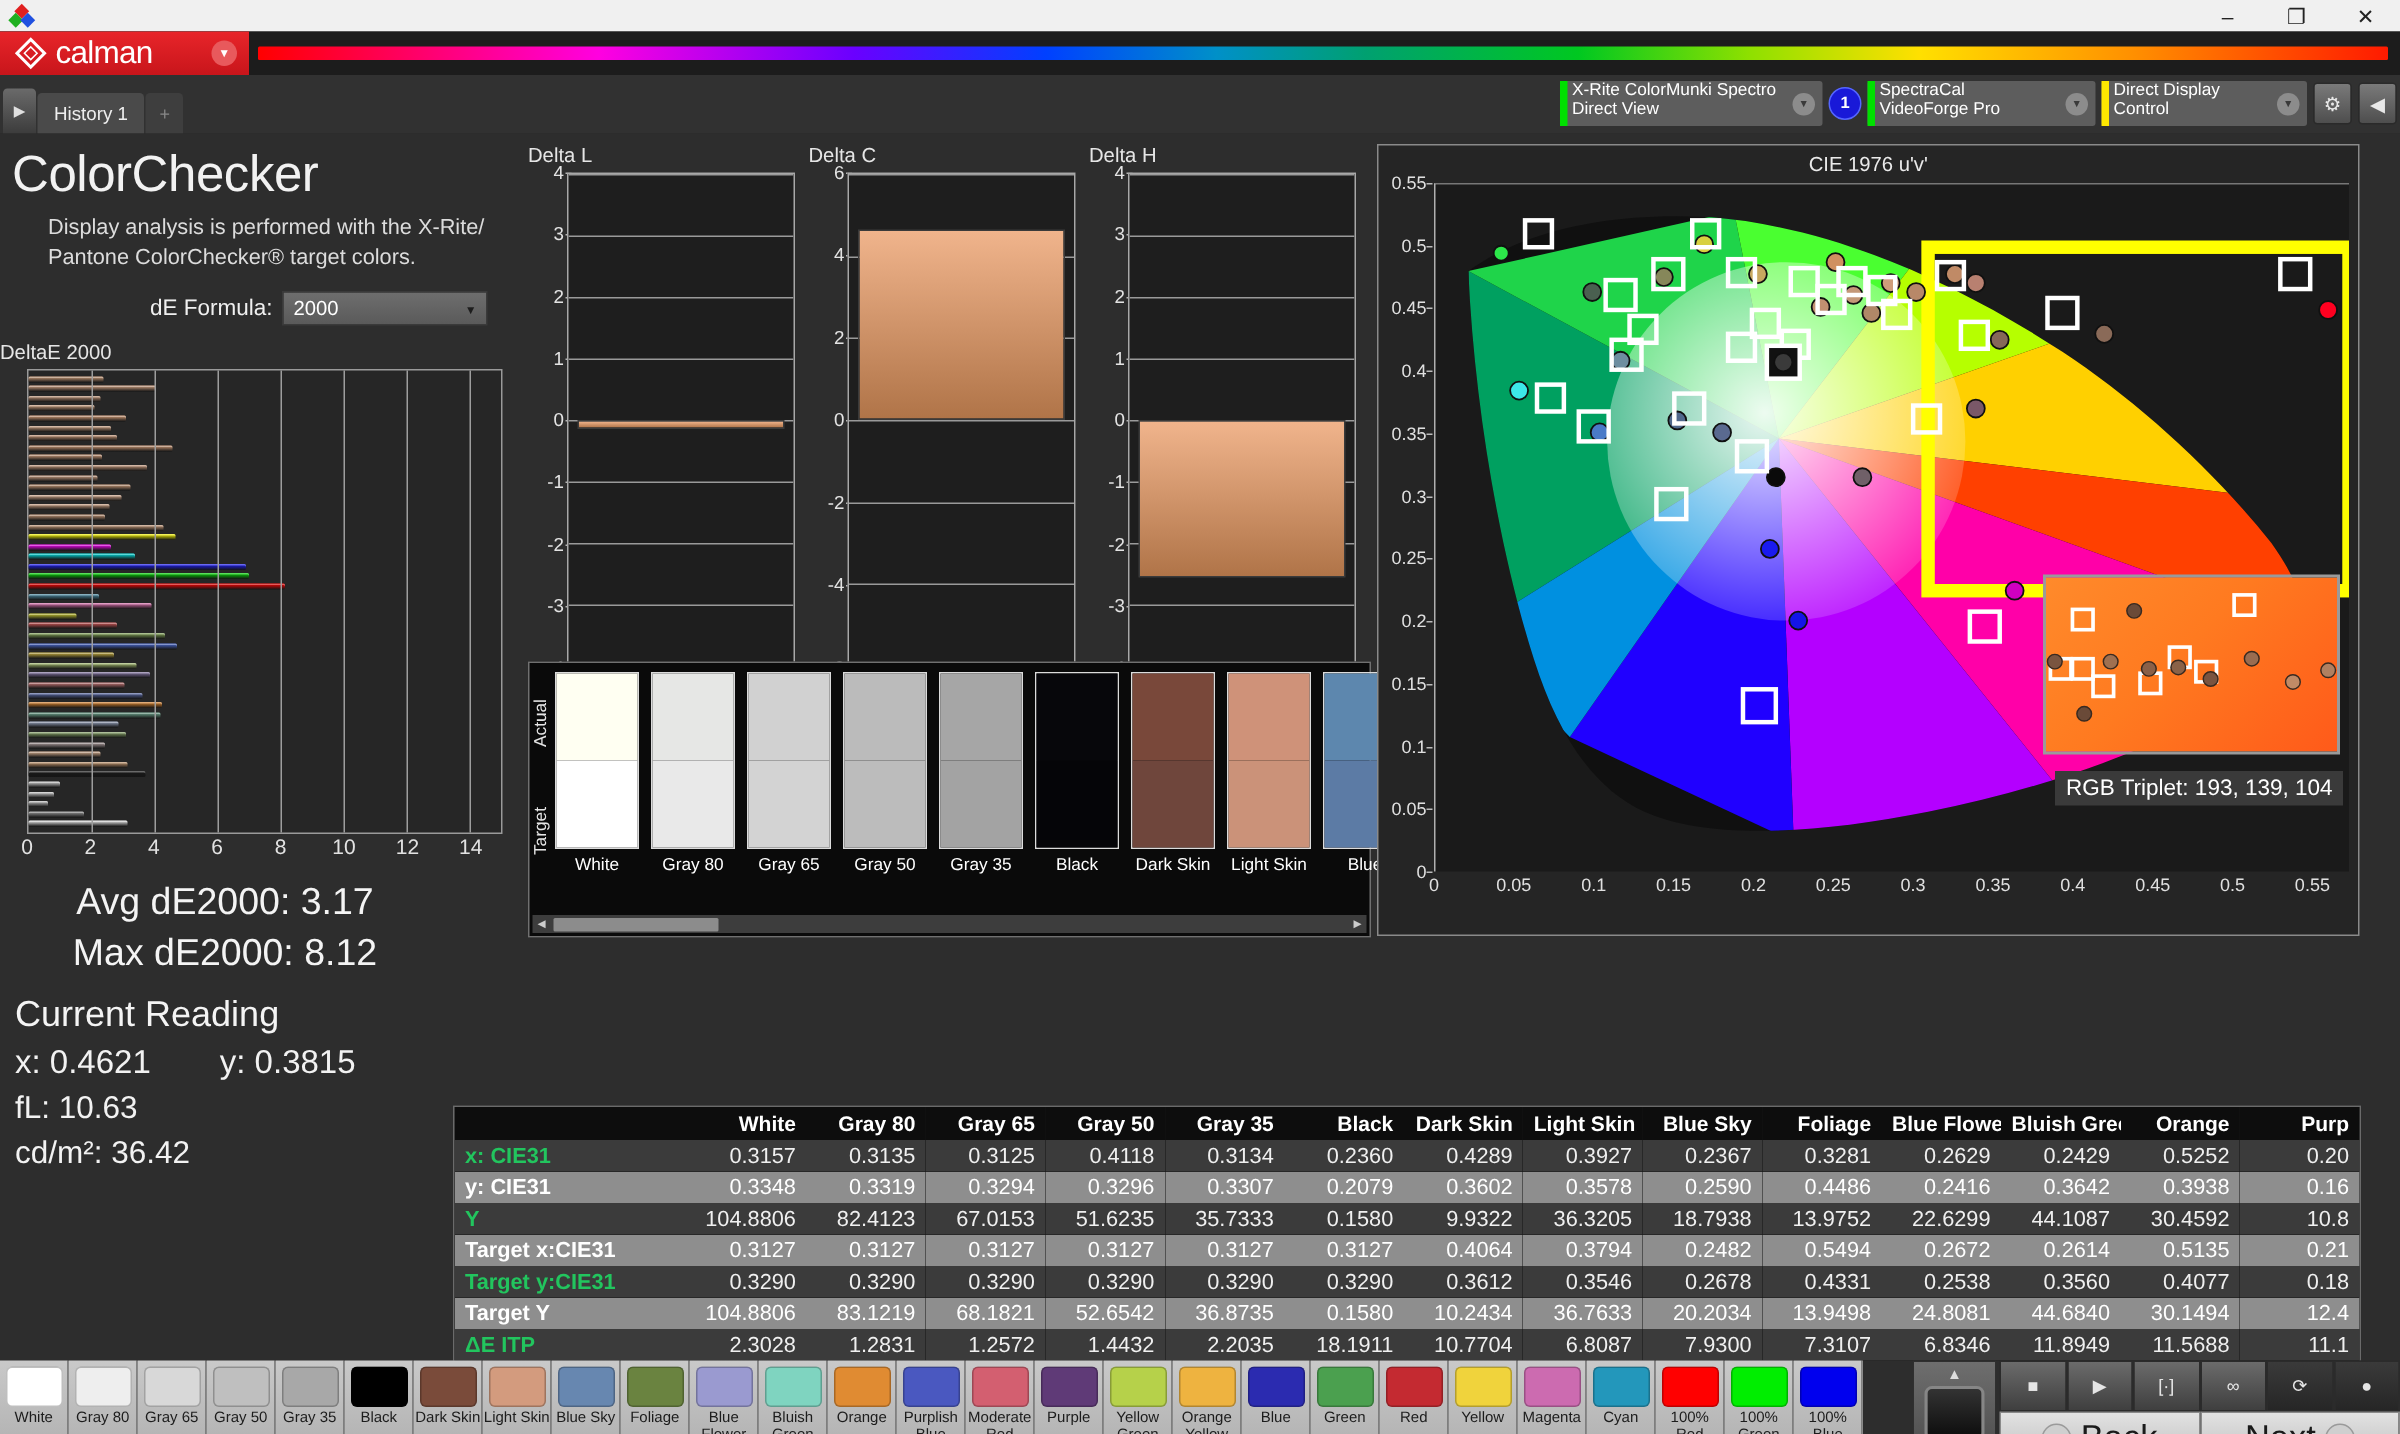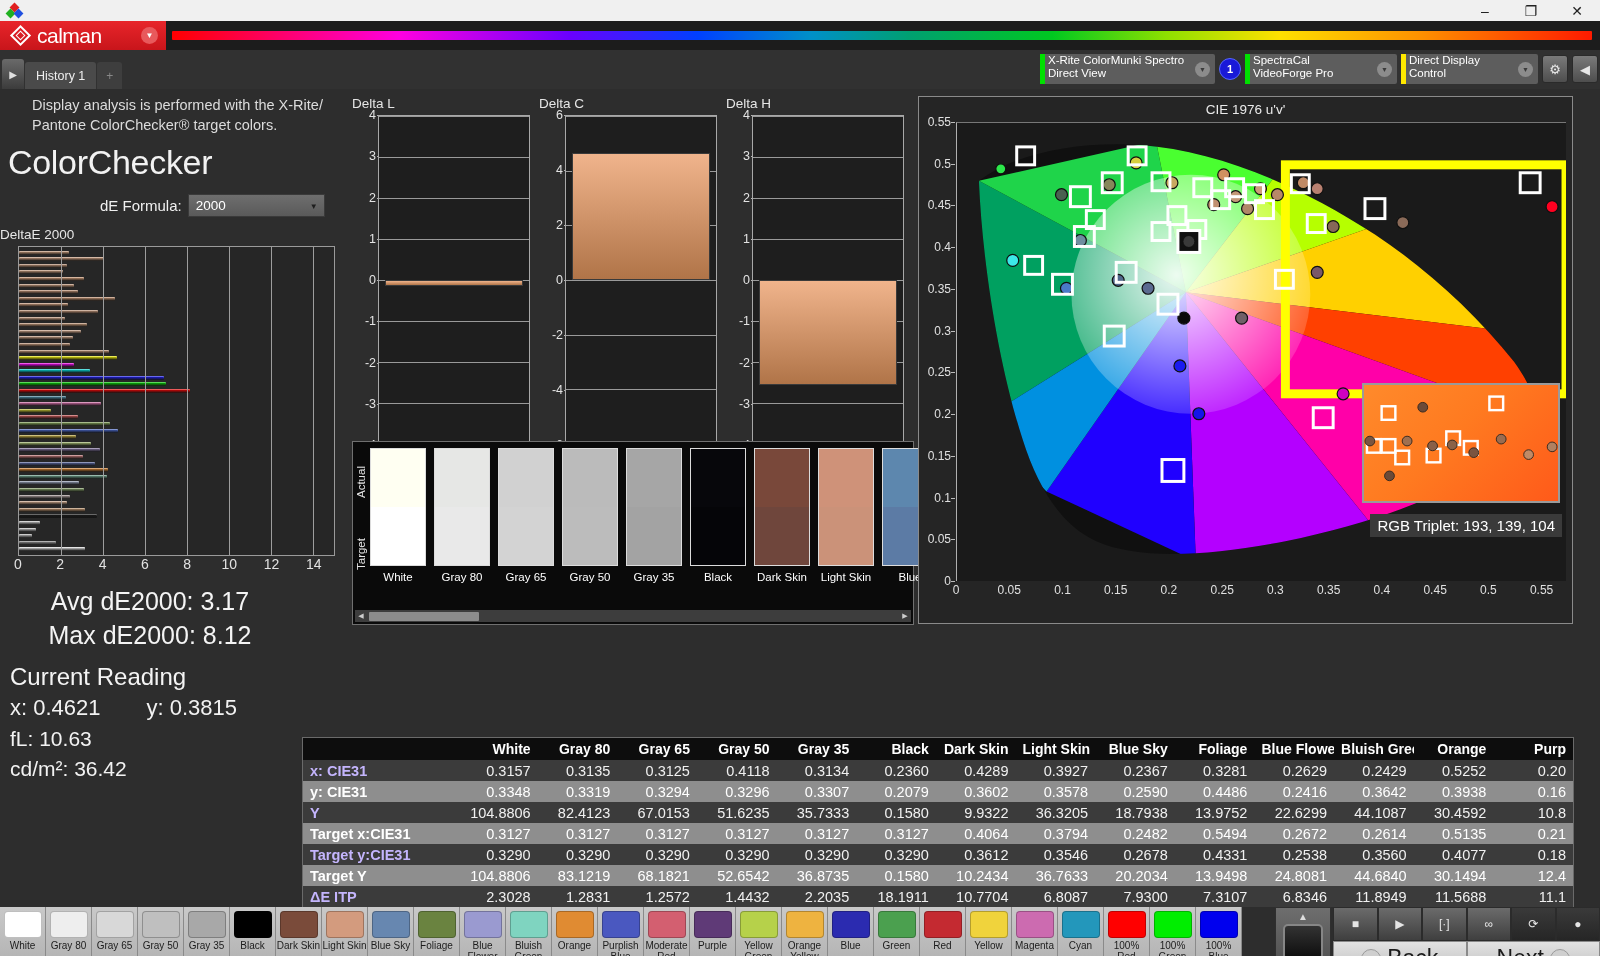--- a/index.html
+++ b/index.html
@@ -171,21 +171,21 @@
     background:linear-gradient(135deg,#ff8a2b 0%,#ff7a20 45%,#ff5a1a 100%);}
 
   
   #tableWrap{position:absolute;left:302px;top:648px;width:1272px;height:196px;background:#151515;
     border:1px solid #6a6a6a;overflow:hidden;}
   table{border-collapse:collapse;width:100%;table-layout:fixed;font-size:14.5px;}
   th,td{padding:1px 7px;white-space:nowrap;overflow:hidden;}
   thead th{background:#0d0d0d;color:#fff;font-weight:bold;text-align:right;height:22px;font-size:14px;}
   thead th.rowhead{text-align:left;}
   tbody td{text-align:right;color:#f0f0f0;height:21px;}
-  tbody td.rowhead{text-align:left;font-weight:bold;color:#c4b5fd;}
+  tbody td.rowhead{text-align:left;font-weight:bold;color:#22c55e;}
   tbody tr:nth-child(odd){background:#3b3b3b;}
   tbody tr:nth-child(even){background:#8e8e8e;color:#fff;}
   tbody tr:nth-child(even) td{color:#ffffff;}
   #tblScroll{position:absolute;left:302px;top:844px;width:1272px;height:13px;background:#3d3d3d;
     display:flex;align-items:center;}
   #tblScroll .arw{width:13px;text-align:center;font-size:7px;color:#ccc;}
   #tblScroll .thumb{height:9px;background:#8c8c8c;border-radius:1px;margin:0 2px;}
 
   
   #bottombar{position:absolute;left:0;bottom:0;width:1600px;height:69px;background:#2d2d2d;}
@@ -267,22 +267,22 @@
       <span class="dd">▼</span>
     </div>
     <div class="iconbtn">⚙</div>
     <div class="iconbtn">◀</div>
   </div>
 </div>
 
 <div id="work">
 
   <div id="leftpanel">
+    <div id="cc-title">ColorChecker</div>
     <div id="cc-desc">Display analysis is performed with the X-Rite/ Pantone ColorChecker® target colors.</div>
-    <div id="cc-title">ColorChecker</div>
 
     <div id="deRow">
       <span class="lab">dE Formula:</span>
       <div id="deSelect">
         <span>2000</span>
         <span class="dd">▼</span>
       </div>
     </div>
 
     <div id="deChartWrap">

